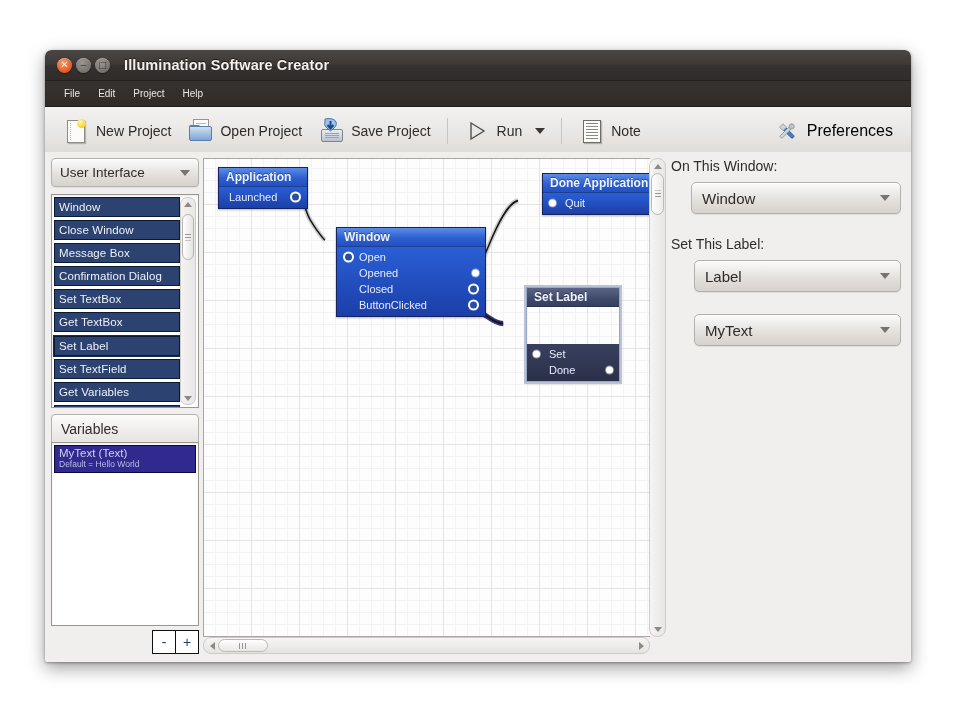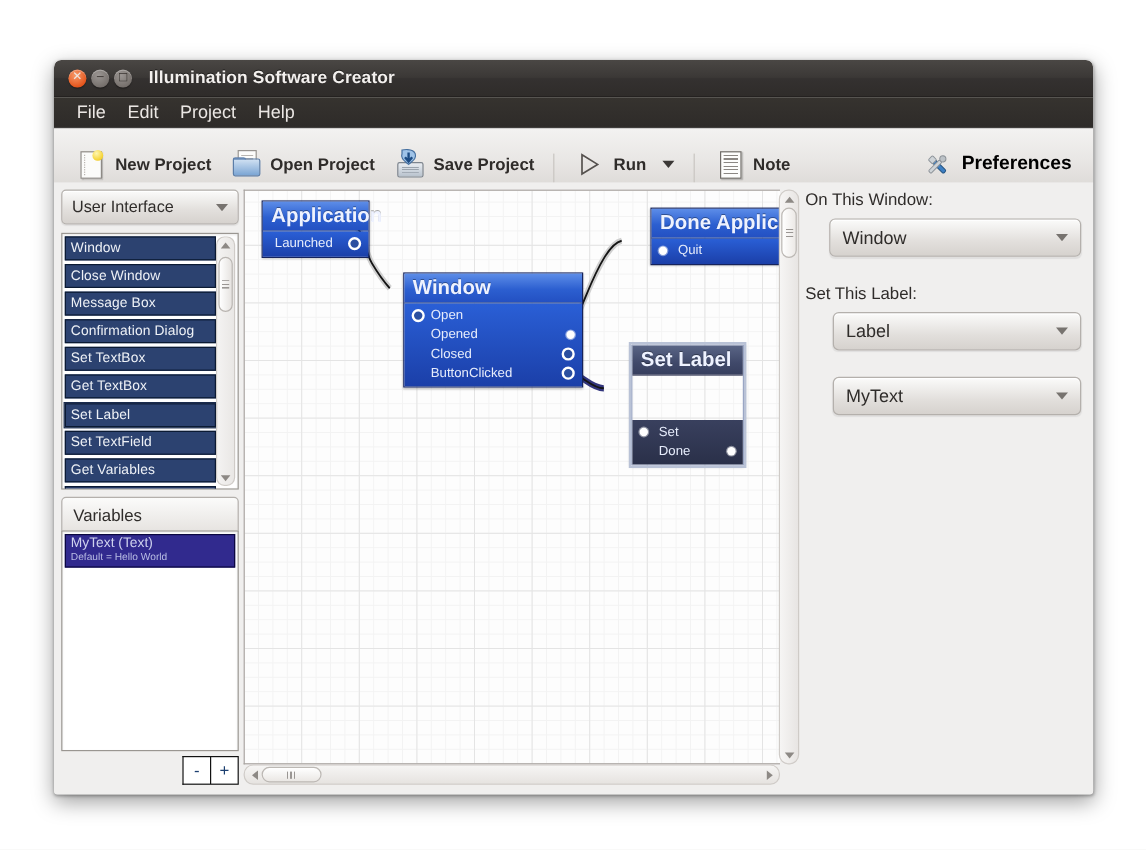--- a/index.html
+++ b/index.html
@@ -36,27 +36,26 @@
   .win-title{
     margin-left:14px;color:#f3f0ee;font-size:14.5px;font-weight:bold;
     letter-spacing:.1px;text-shadow:0 -1px 0 rgba(0,0,0,.6);
   }
   
   .menubar{
     height:25px;background:linear-gradient(to bottom,#36332f,#2e2b29);
     display:flex;align-items:center;padding-left:10px;
     border-bottom:1px solid #1f1d1c;
   }
-  .menuitem{color:#ebe7e4;font-size:15px;padding:3px 9px;border-radius:3px;cursor:default;text-align:center;}
+  .menuitem{color:#ebe7e4;font-size:10px;padding:3px 9px;border-radius:3px;cursor:default;text-align:center;}
   
   .toolbar{
     height:47px;background:linear-gradient(to bottom,#f3f2f1 0%,#e9e7e5 55%,#dedbd8 100%);
-    border-bottom:1px solid #c3bfbb;display:flex;align-items:flex-end;padding:0 10px;
+    border-bottom:1px solid #c3bfbb;display:flex;align-items:center;padding:0 10px;
     position:relative;
-    font-weight:bold;
   }
   .tbtn{display:flex;align-items:center;gap:7px;padding:4px 8px;border-radius:4px;cursor:default;}
   .tbtn span.lbl{font-size:14px;color:#2f2c2a;}
   .tbsep{width:1px;height:26px;background:#c9c5c1;margin:0 8px;}
   .ico{width:26px;height:26px;position:relative;flex:0 0 26px;}
   
   .ico-new .page{position:absolute;left:4px;top:2px;width:16px;height:21px;background:#fbfbfa;
     border:1px solid #8e8a86;box-shadow:1px 1px 1px rgba(0,0,0,.2);}
   .ico-new .page:after{content:"";position:absolute;left:2px;top:2px;bottom:2px;width:1px;
     border-left:1px dotted #b8b4b0;}
@@ -150,21 +149,21 @@
     background-image:
       linear-gradient(to right,#e4e4e4 1px,transparent 1px),
       linear-gradient(to bottom,#e4e4e4 1px,transparent 1px),
       linear-gradient(to right,#f3f3f3 1px,transparent 1px),
       linear-gradient(to bottom,#f3f3f3 1px,transparent 1px);
     background-size:48px 48px,48px 48px,12px 12px,12px 12px;
     background-position:-1px -3px,-1px -3px,-1px -3px,-1px -3px;
   }
   .node{position:absolute;border:1px solid #16235c;box-shadow:0 1px 2px rgba(0,0,0,.28);}
   .node .nh{
-    font-size:17px;font-weight:bold;color:#eef2ff;padding:2px 0 2px 7px;
+    font-size:12px;font-weight:bold;color:#eef2ff;padding:2px 0 2px 7px;
     background:linear-gradient(to bottom,#5d8de8,#2c5fd0 55%,#2350c2);
     border-bottom:1px solid #1e3f8f;text-shadow:0 -1px 0 rgba(0,0,0,.35);
     white-space:nowrap;
   }
   .node .nb{background:linear-gradient(to bottom,#2a5fd6,#1b3fa8);padding:2px 0 3px;}
   .prow{position:relative;height:16px;display:flex;align-items:center;
     font-size:11px;color:#e6ecfb;padding-left:22px;white-space:nowrap;}
   .prow.rt{padding-left:10px;}
   .port{position:absolute;width:7px;height:7px;border-radius:50%;top:50%;transform:translateY(-50%);}
   .port.in{left:6px;}

